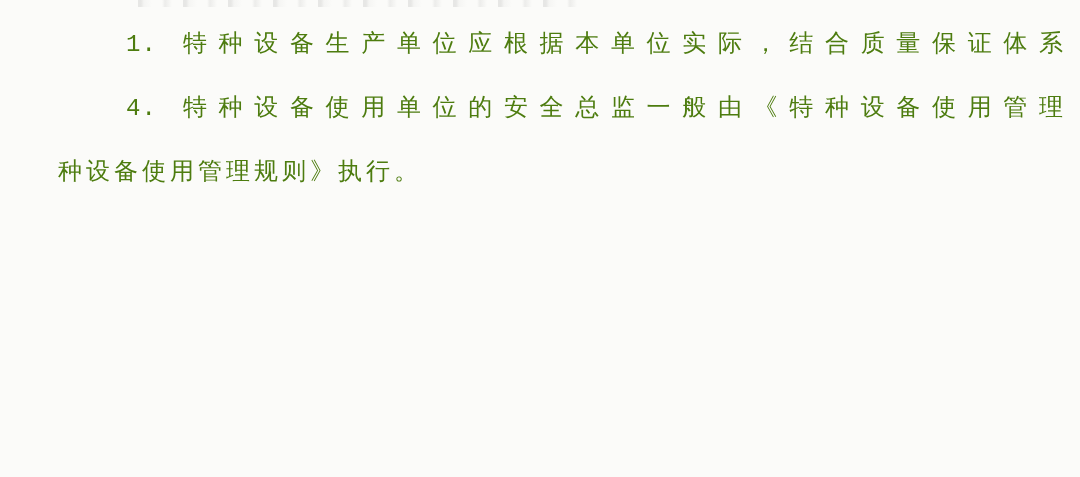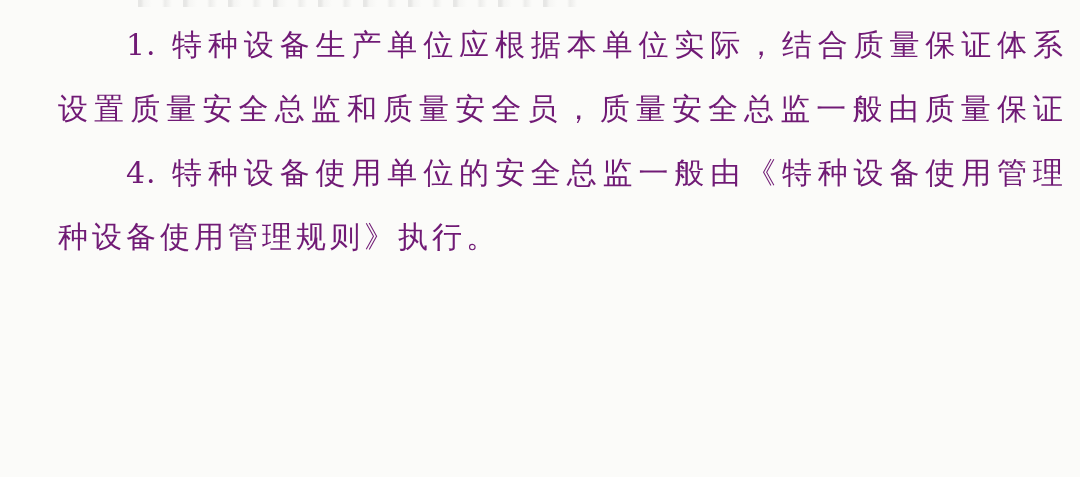--- a/index.html
+++ b/index.html
@@ -32,24 +32,25 @@
       rgba(255,255,255,0) 34px,
       rgba(255,255,255,0) 45px
     );
     opacity: 0.55;
   }
   .doc {
     position: absolute;
     top: 13px;
     left: 58px;
     width: 1006px;
-    color: #701a75;
-    font-size: 30px;
+    color: #4d7c0f;
+    font-size: 24px;
     line-height: 64px;
     letter-spacing: 1px;
+    font-family: Liberation Mono, monospace;
   }
   .line {
     text-align: justify;
     text-align-last: justify;
     text-justify: inter-character;
     white-space: nowrap;
     white-space: normal;
   }
   .line.indent {
     text-indent: 68px;
@@ -64,21 +65,20 @@
 <body>
 
 <div class="page">
 
   <div class="cropped-remnant"></div>
 
   <div class="doc">
 
     <div>
       <div class="line indent">1. 特种设备生产单位应根据本单位实际，结合质量保证体系</div>
-      <div class="line">设置质量安全总监和质量安全员，质量安全总监一般由质量保证</div>
     </div>
 
     <div>
       <div class="line indent">4. 特种设备使用单位的安全总监一般由《特种设备使用管理</div>
       <div class="line last">种设备使用管理规则》执行。</div>
     </div>
 
   </div>
 </div>
 

